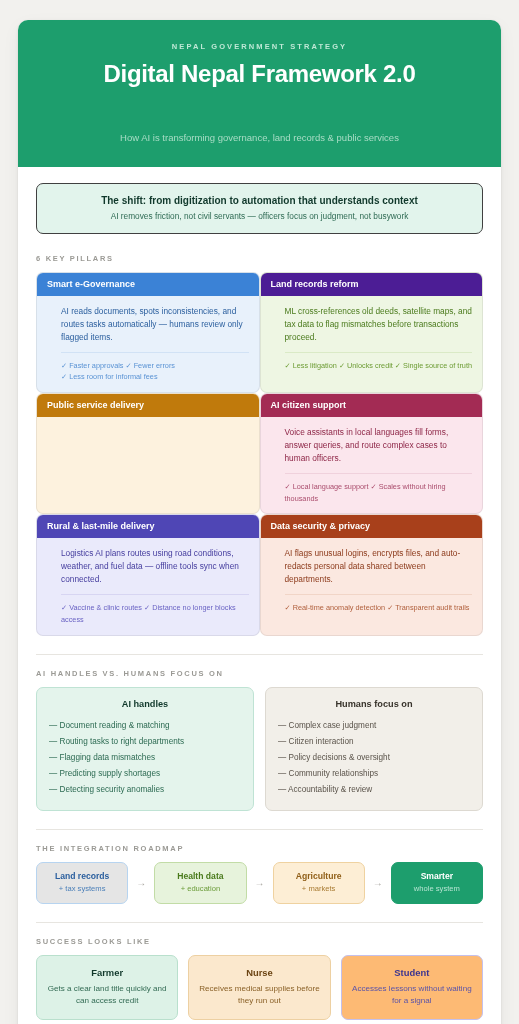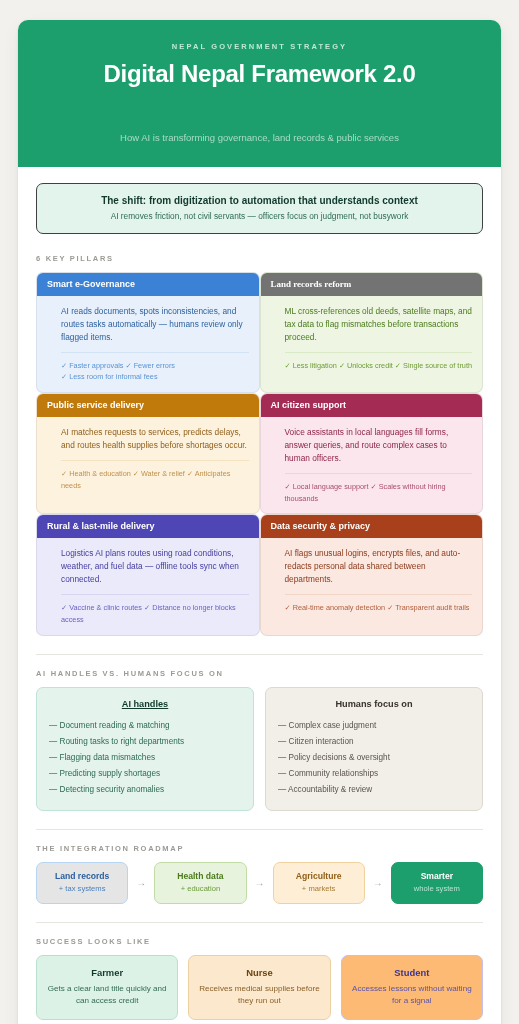--- a/index.html
+++ b/index.html
@@ -96,21 +96,21 @@
   .split { display: grid; grid-template-columns: 1fr 1fr; gap: 11px; }
   .panel { border-radius: 7px; padding: 11px 12px 12px 12px; }
   .panel-ai { background: #e4f4ec; border: 1px solid #bfe3d4; }
   .panel-hu { background: #f2efe9; border: 1px solid #ddd9d1; }
   .panel-title {
     text-align: center;
     font-size: 9.2px;
     font-weight: bold;
     margin-bottom: 9px;
   }
-  .panel-ai .panel-title { color: #11392c; text-decoration: underline; }
+  .panel-ai .panel-title { color: #11392c; }
   .panel-hu .panel-title { color: #39342c; }
   .panel-list { list-style: none; }
   .panel-list li { font-size: 8.2px; line-height: 1.95; }
   .panel-ai .panel-list li { color: #2c6a52; }
   .panel-hu .panel-list li { color: #5a534a; }
 
   
   .roadmap { display: flex; align-items: stretch; }
   .road-chip {
     flex: 1;
@@ -167,38 +167,31 @@
           <div class="pillar-body">
             <div class="pillar-desc" style="color: rgb(43, 95, 158);">AI reads documents, spots inconsistencies, and routes tasks automatically — humans review only flagged items.</div>
             <div class="pillar-rule" style="background: rgb(185, 212, 239);"></div>
             <div class="pillar-tags" style="color: rgb(90, 147, 212);">
               <div>✓ Faster approvals  ✓ Fewer errors</div>
               <div>✓ Less room for informal fees</div>
             </div>
           </div>
         </div>
         <div class="pillar" style="background: rgb(238, 246, 227);">
-          <div class="pillar-head" style="background: #737373; font-family: Liberation Serif, serif;">Land records reform</div>
+          <div class="pillar-head" style="background: #4c1d95;">Land records reform</div>
           <div class="pillar-body">
             <div class="pillar-desc" style="color: rgb(74, 122, 28);">ML cross-references old deeds, satellite maps, and tax data to flag mismatches before transactions proceed.</div>
             <div class="pillar-rule" style="background: rgb(198, 221, 170);"></div>
             <div class="pillar-tags" style="color: rgb(109, 156, 52);">
               <div>✓ Less litigation  ✓ Unlocks credit  ✓ Single source of truth</div>
             </div>
           </div>
         </div>
         <div class="pillar" style="background: rgb(253, 242, 222);">
           <div class="pillar-head" style="background: rgb(192, 122, 12);">Public service delivery</div>
-          <div class="pillar-body">
-            <div class="pillar-desc" style="color: rgb(145, 96, 26);">AI matches requests to services, predicts delays, and routes health supplies before shortages occur.</div>
-            <div class="pillar-rule" style="background: rgb(236, 210, 162);"></div>
-            <div class="pillar-tags" style="color: rgb(194, 144, 74);">
-              <div>✓ Health &amp; education  ✓ Water &amp; relief  ✓ Anticipates needs</div>
-            </div>
-          </div>
         </div>
         <div class="pillar" style="background: rgb(251, 230, 237);">
           <div class="pillar-head" style="background: rgb(163, 43, 84);">AI citizen support</div>
           <div class="pillar-body">
             <div class="pillar-desc" style="color: rgb(141, 37, 70);">Voice assistants in local languages fill forms, answer queries, and route complex cases to human officers.</div>
             <div class="pillar-rule" style="background: rgb(230, 188, 204);"></div>
             <div class="pillar-tags" style="color: rgb(171, 78, 110);">
               <div>✓ Local language support  ✓ Scales without hiring thousands</div>
             </div>
           </div>

